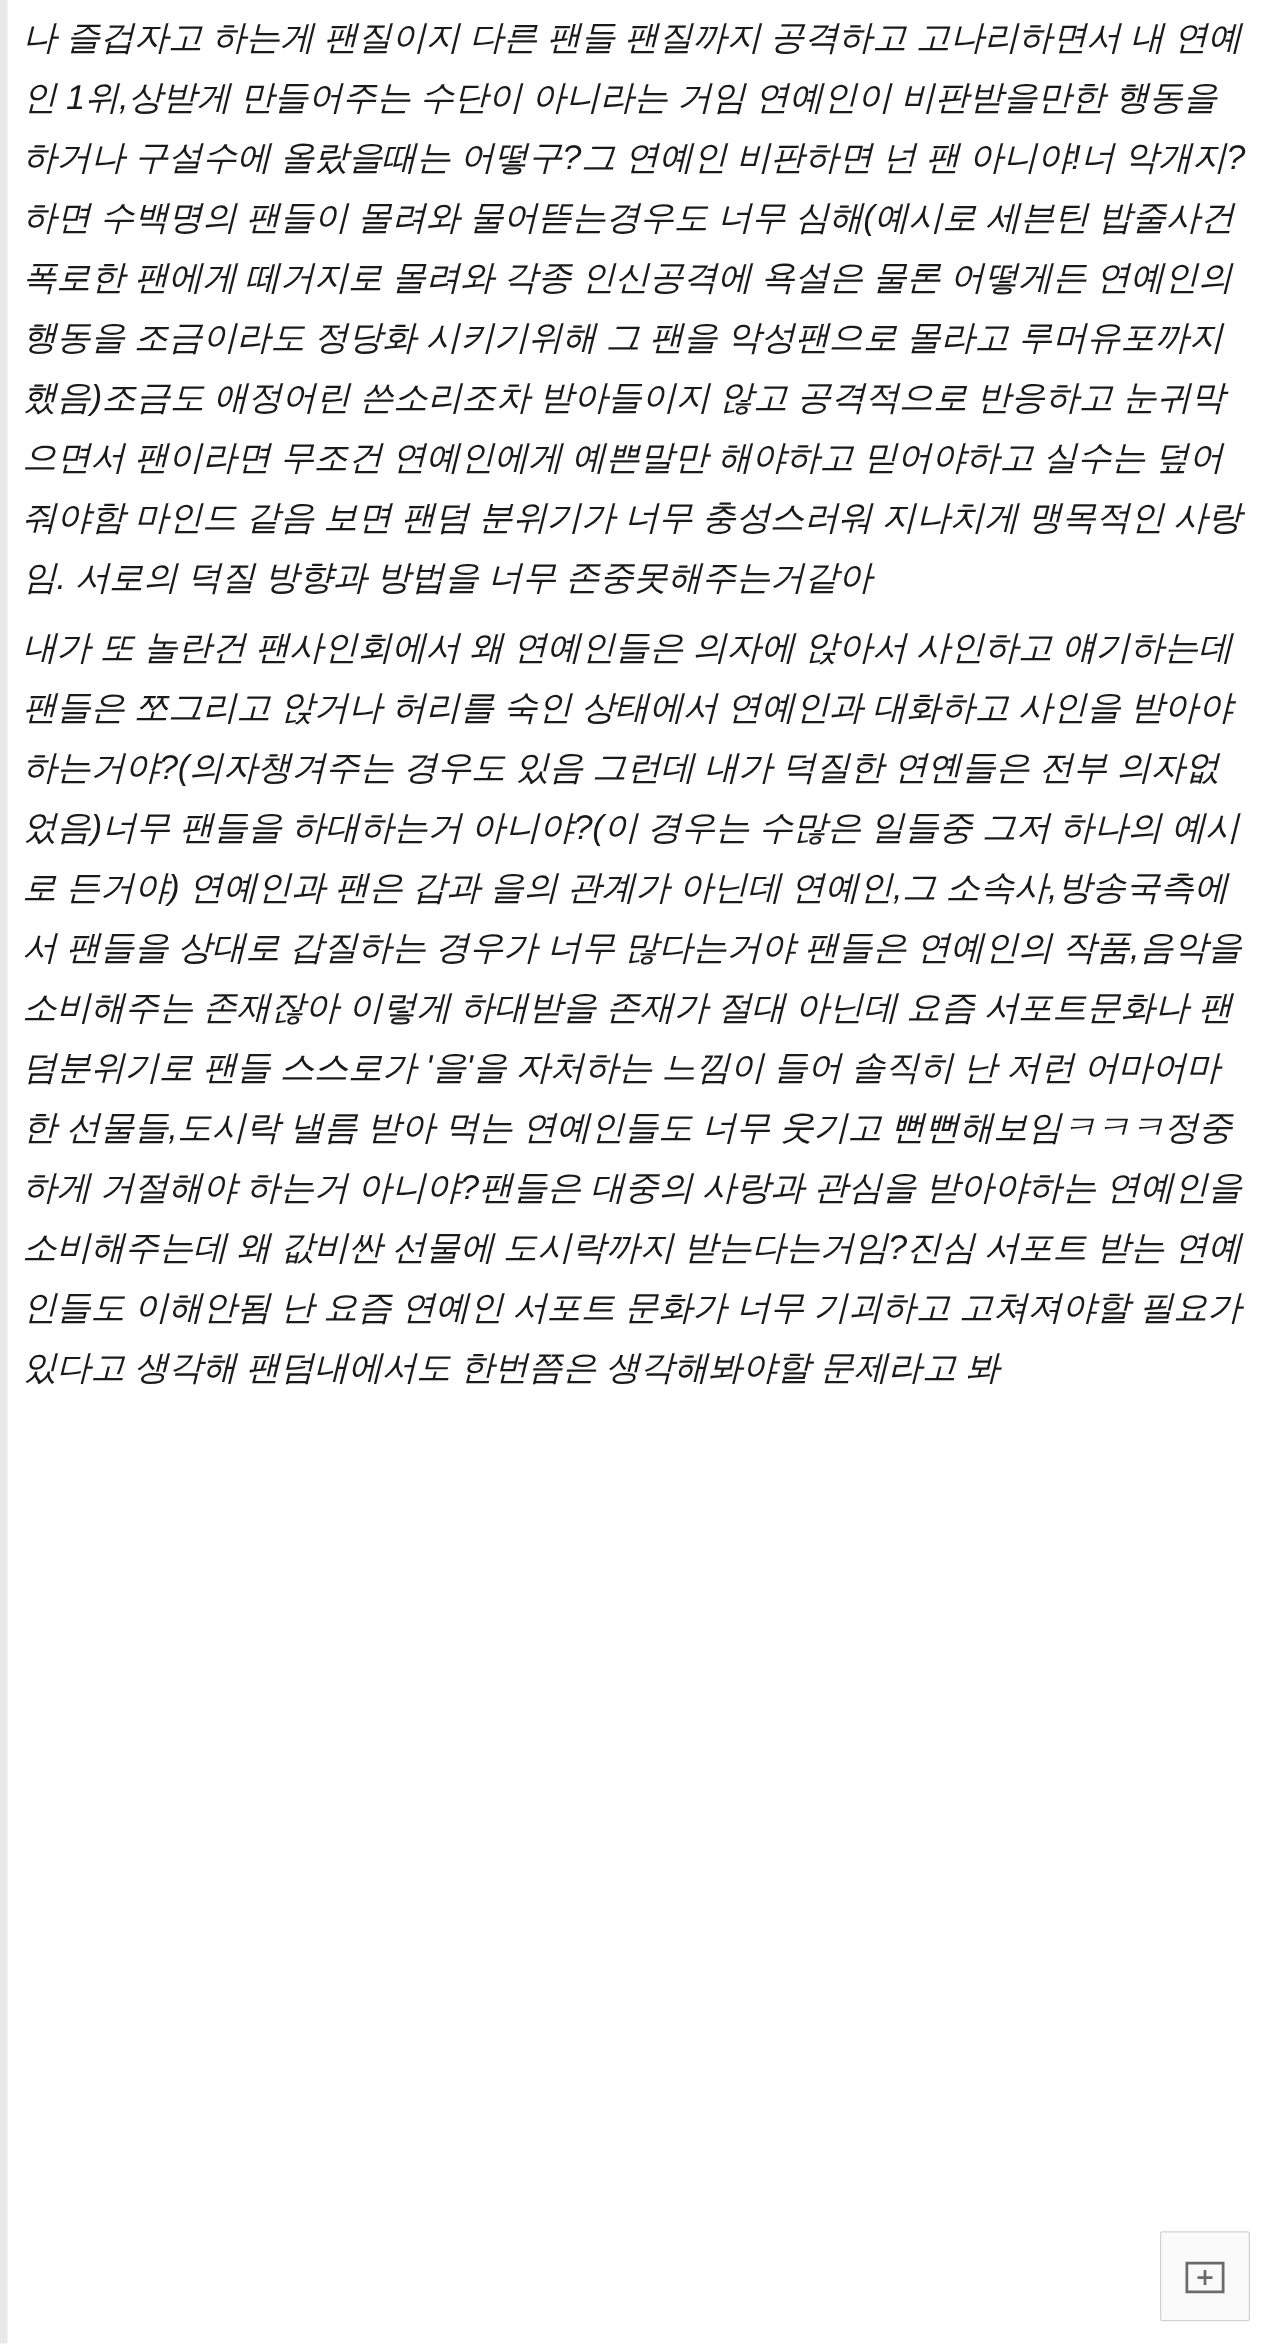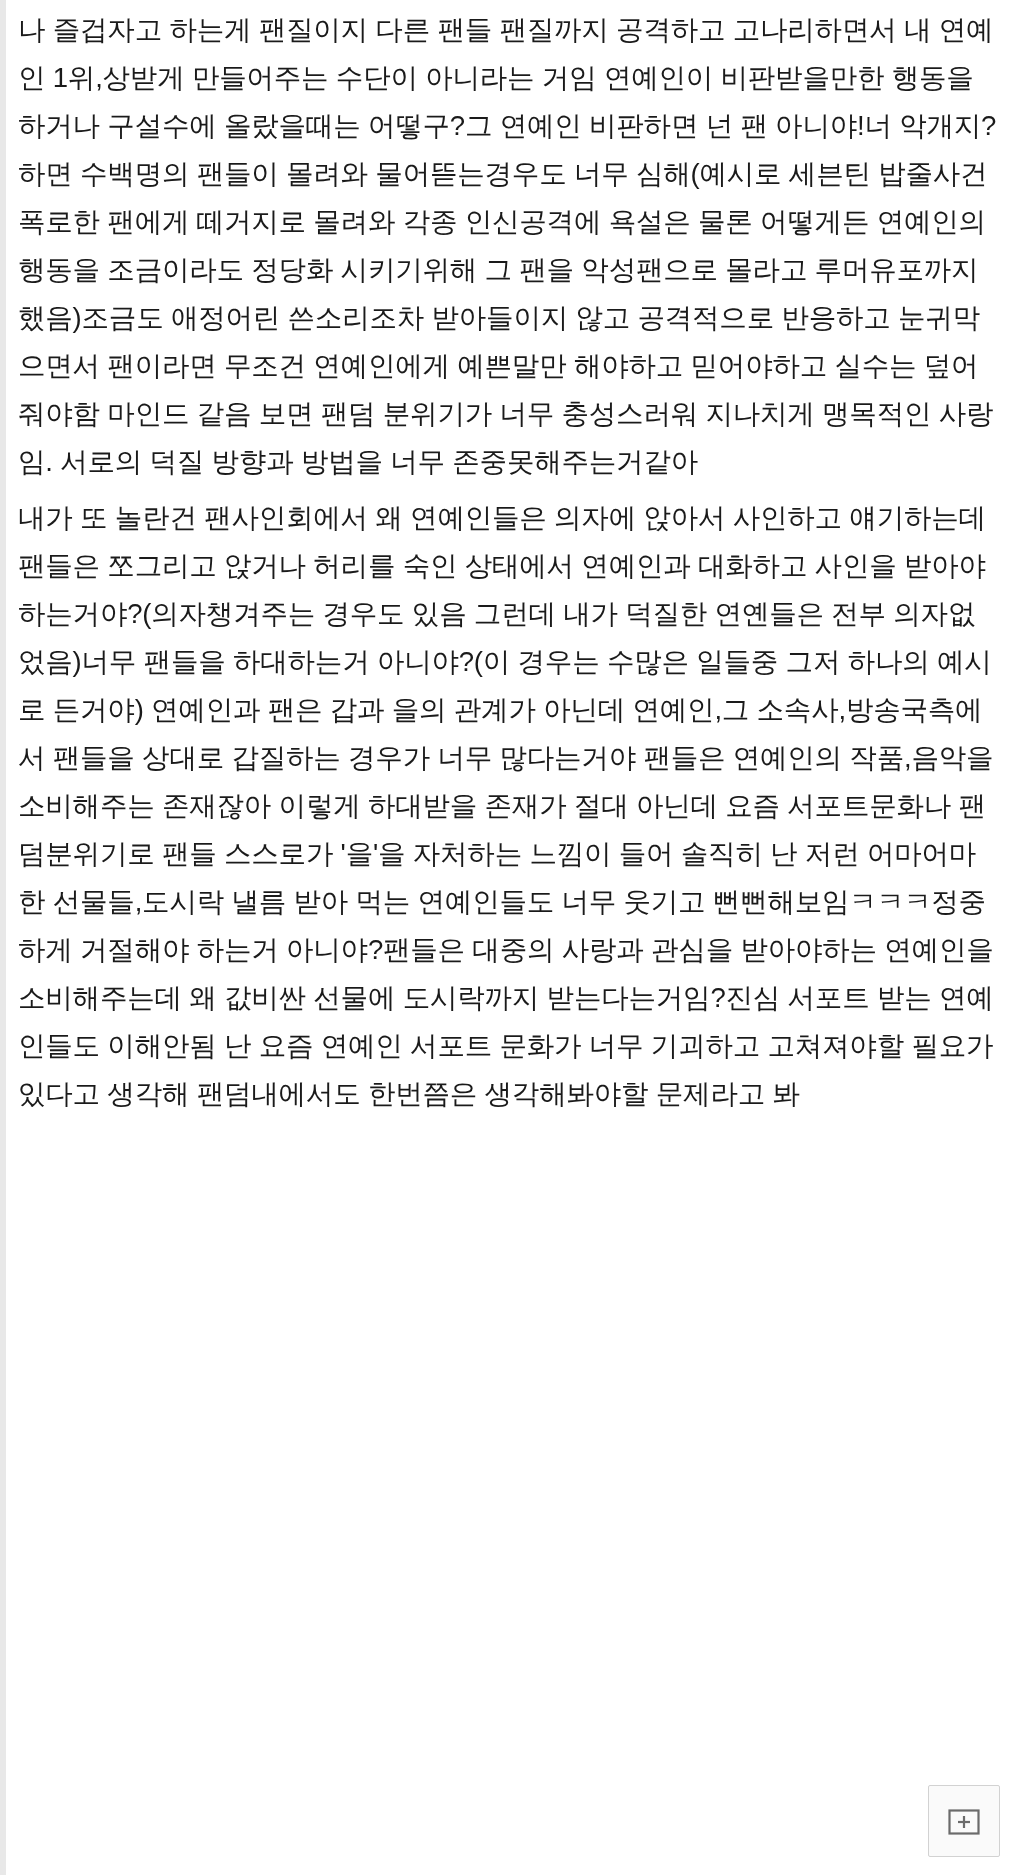--- a/index.html
+++ b/index.html
@@ -25,20 +25,21 @@
   .left-rule {
     position: absolute;
     left: 0;
     top: 0;
     width: 6px;
     height: 1875px;
     background: #e8e8e8;
   }
   .article {
     padding: 0 22px 0 18px;
+    font-style: italic;
   }
   .para {
     margin: 0;
     color: #1a1a1a;
     font-size: 27.5px;
     line-height: 48px;
     letter-spacing: -0.2px;
     word-break: break-all;
     text-align: left;
   }

